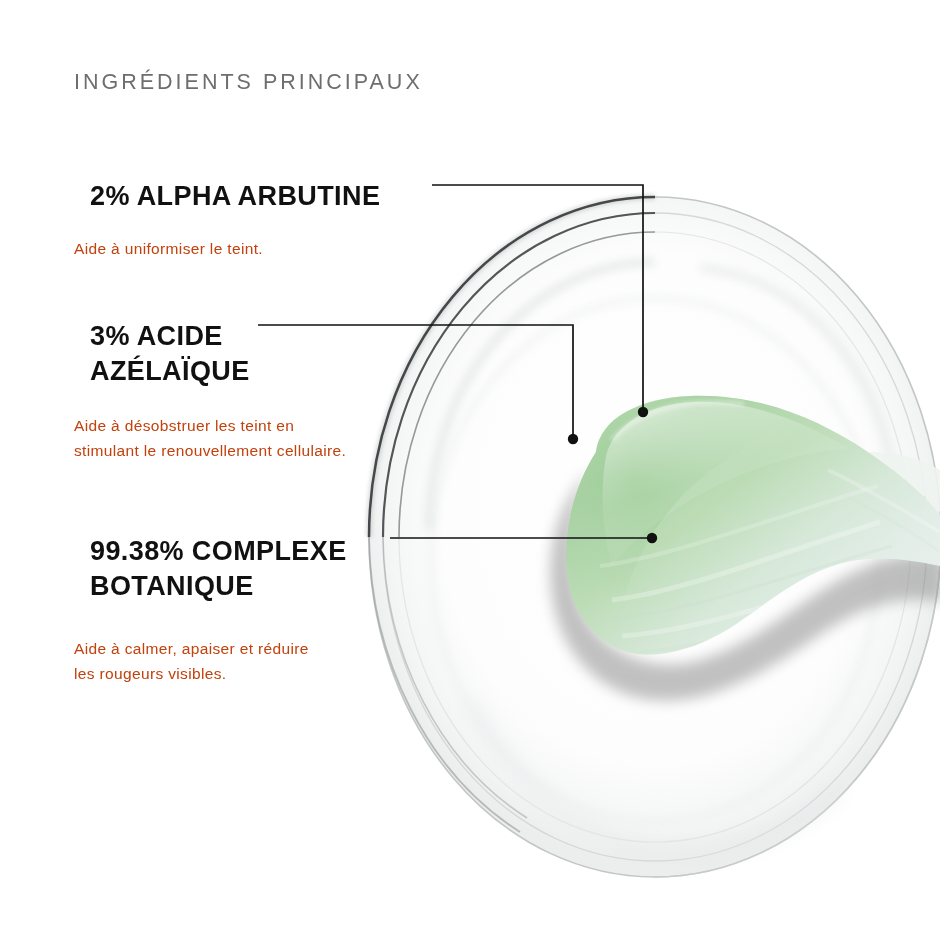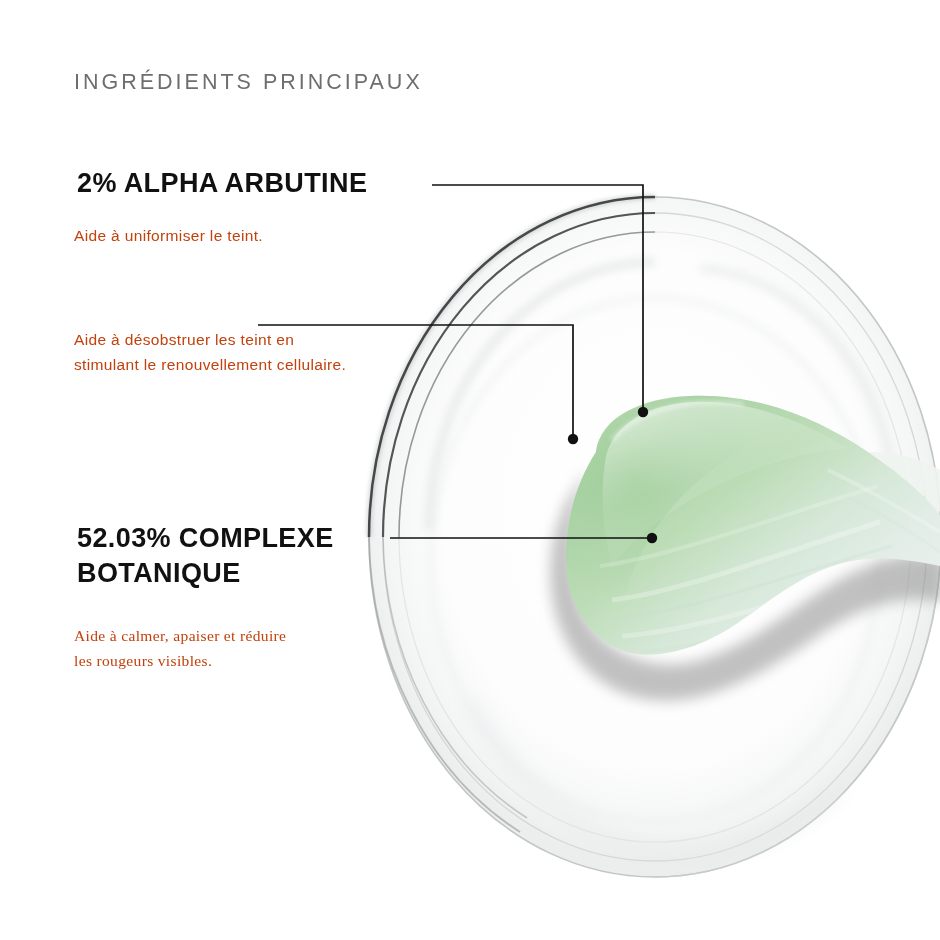--- a/index.html
+++ b/index.html
@@ -47,42 +47,42 @@
   }
 
   .block { position: absolute; }
 
   .ing-title {
     font-size: 27px;
     font-weight: 700;
     letter-spacing: 0.4px;
     color: #111111;
     line-height: 1.30;
-    margin: 3px;
+    margin: 16px;
     white-space: pre-line;
   }
 
   .ing-desc {
     font-size: 15.5px;
     font-weight: 400;
     letter-spacing: 0.35px;
     color: #c2410c;
     line-height: 1.62;
     margin: 0;
     white-space: pre-line;
   }
 
   #blk0 { left: 74px; top: 163px; }
   #blk0 .ing-desc { margin-top: 22px; }
 
   #blk1 { left: 74px; top: 303px; }
   #blk1 .ing-desc { margin-top: 24px; }
 
   #blk2 { left: 74px; top: 518px; }
-  #blk2 .ing-desc { margin-top: 32px; font-family: Liberation Serif, serif; }
+  #blk2 .ing-desc { margin-top: 32px; }
 
   
   #leaders {
     position: absolute;
     left: 0; top: 0;
     width: 940px;
     height: 940px;
     z-index: 2;
   }
 </style>
@@ -253,25 +253,27 @@
   <div id="overlay">
 
     <div class="eyebrow">INGRÉDIENTS PRINCIPAUX</div>
 
     <div class="block" id="blk0">
       <div class="ing-title">2% ALPHA ARBUTINE</div>
       <div class="ing-desc">Aide à uniformiser le teint.</div>
     </div>
 
     <div class="block" id="blk1">
+      <div class="ing-title">3% ACIDE
+AZÉLAÏQUE</div>
       <div class="ing-desc">Aide à désobstruer les teint en
 stimulant le renouvellement cellulaire.</div>
     </div>
 
     <div class="block" id="blk2">
-      <div class="ing-title">52.03% COMPLEXE
+      <div class="ing-title">99.38% COMPLEXE
 BOTANIQUE</div>
       <div class="ing-desc">Aide à calmer, apaiser et réduire
 les rougeurs visibles.</div>
     </div>
 
   </div>
 </div>
 
 </body></html>

